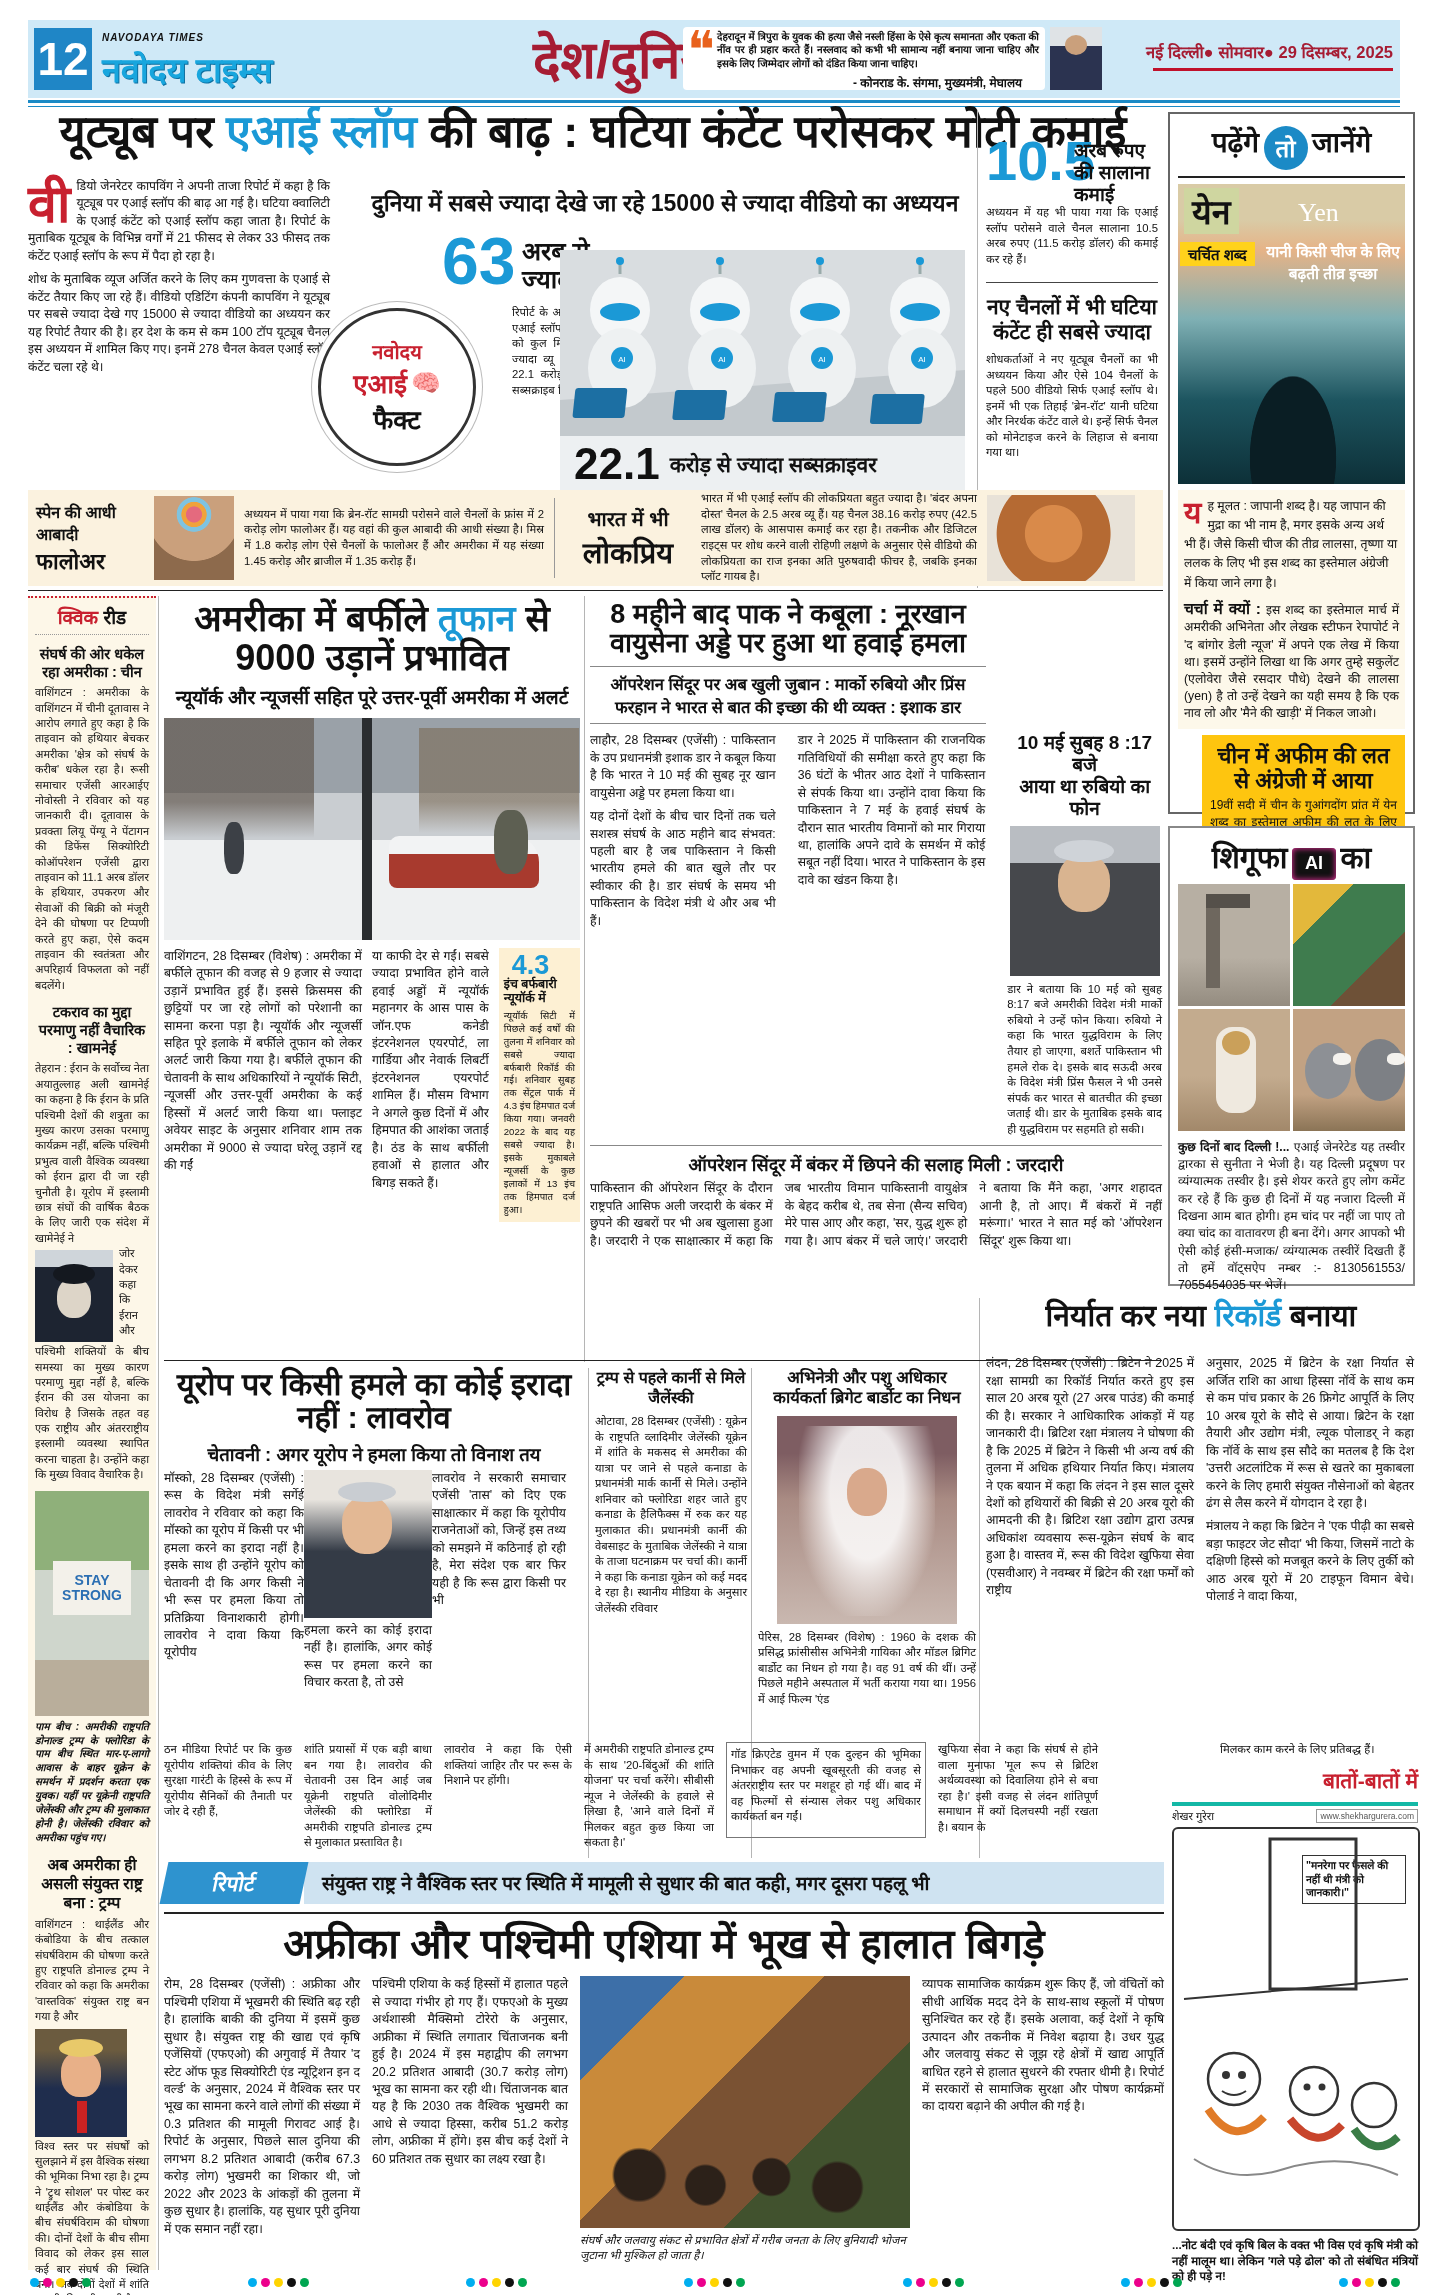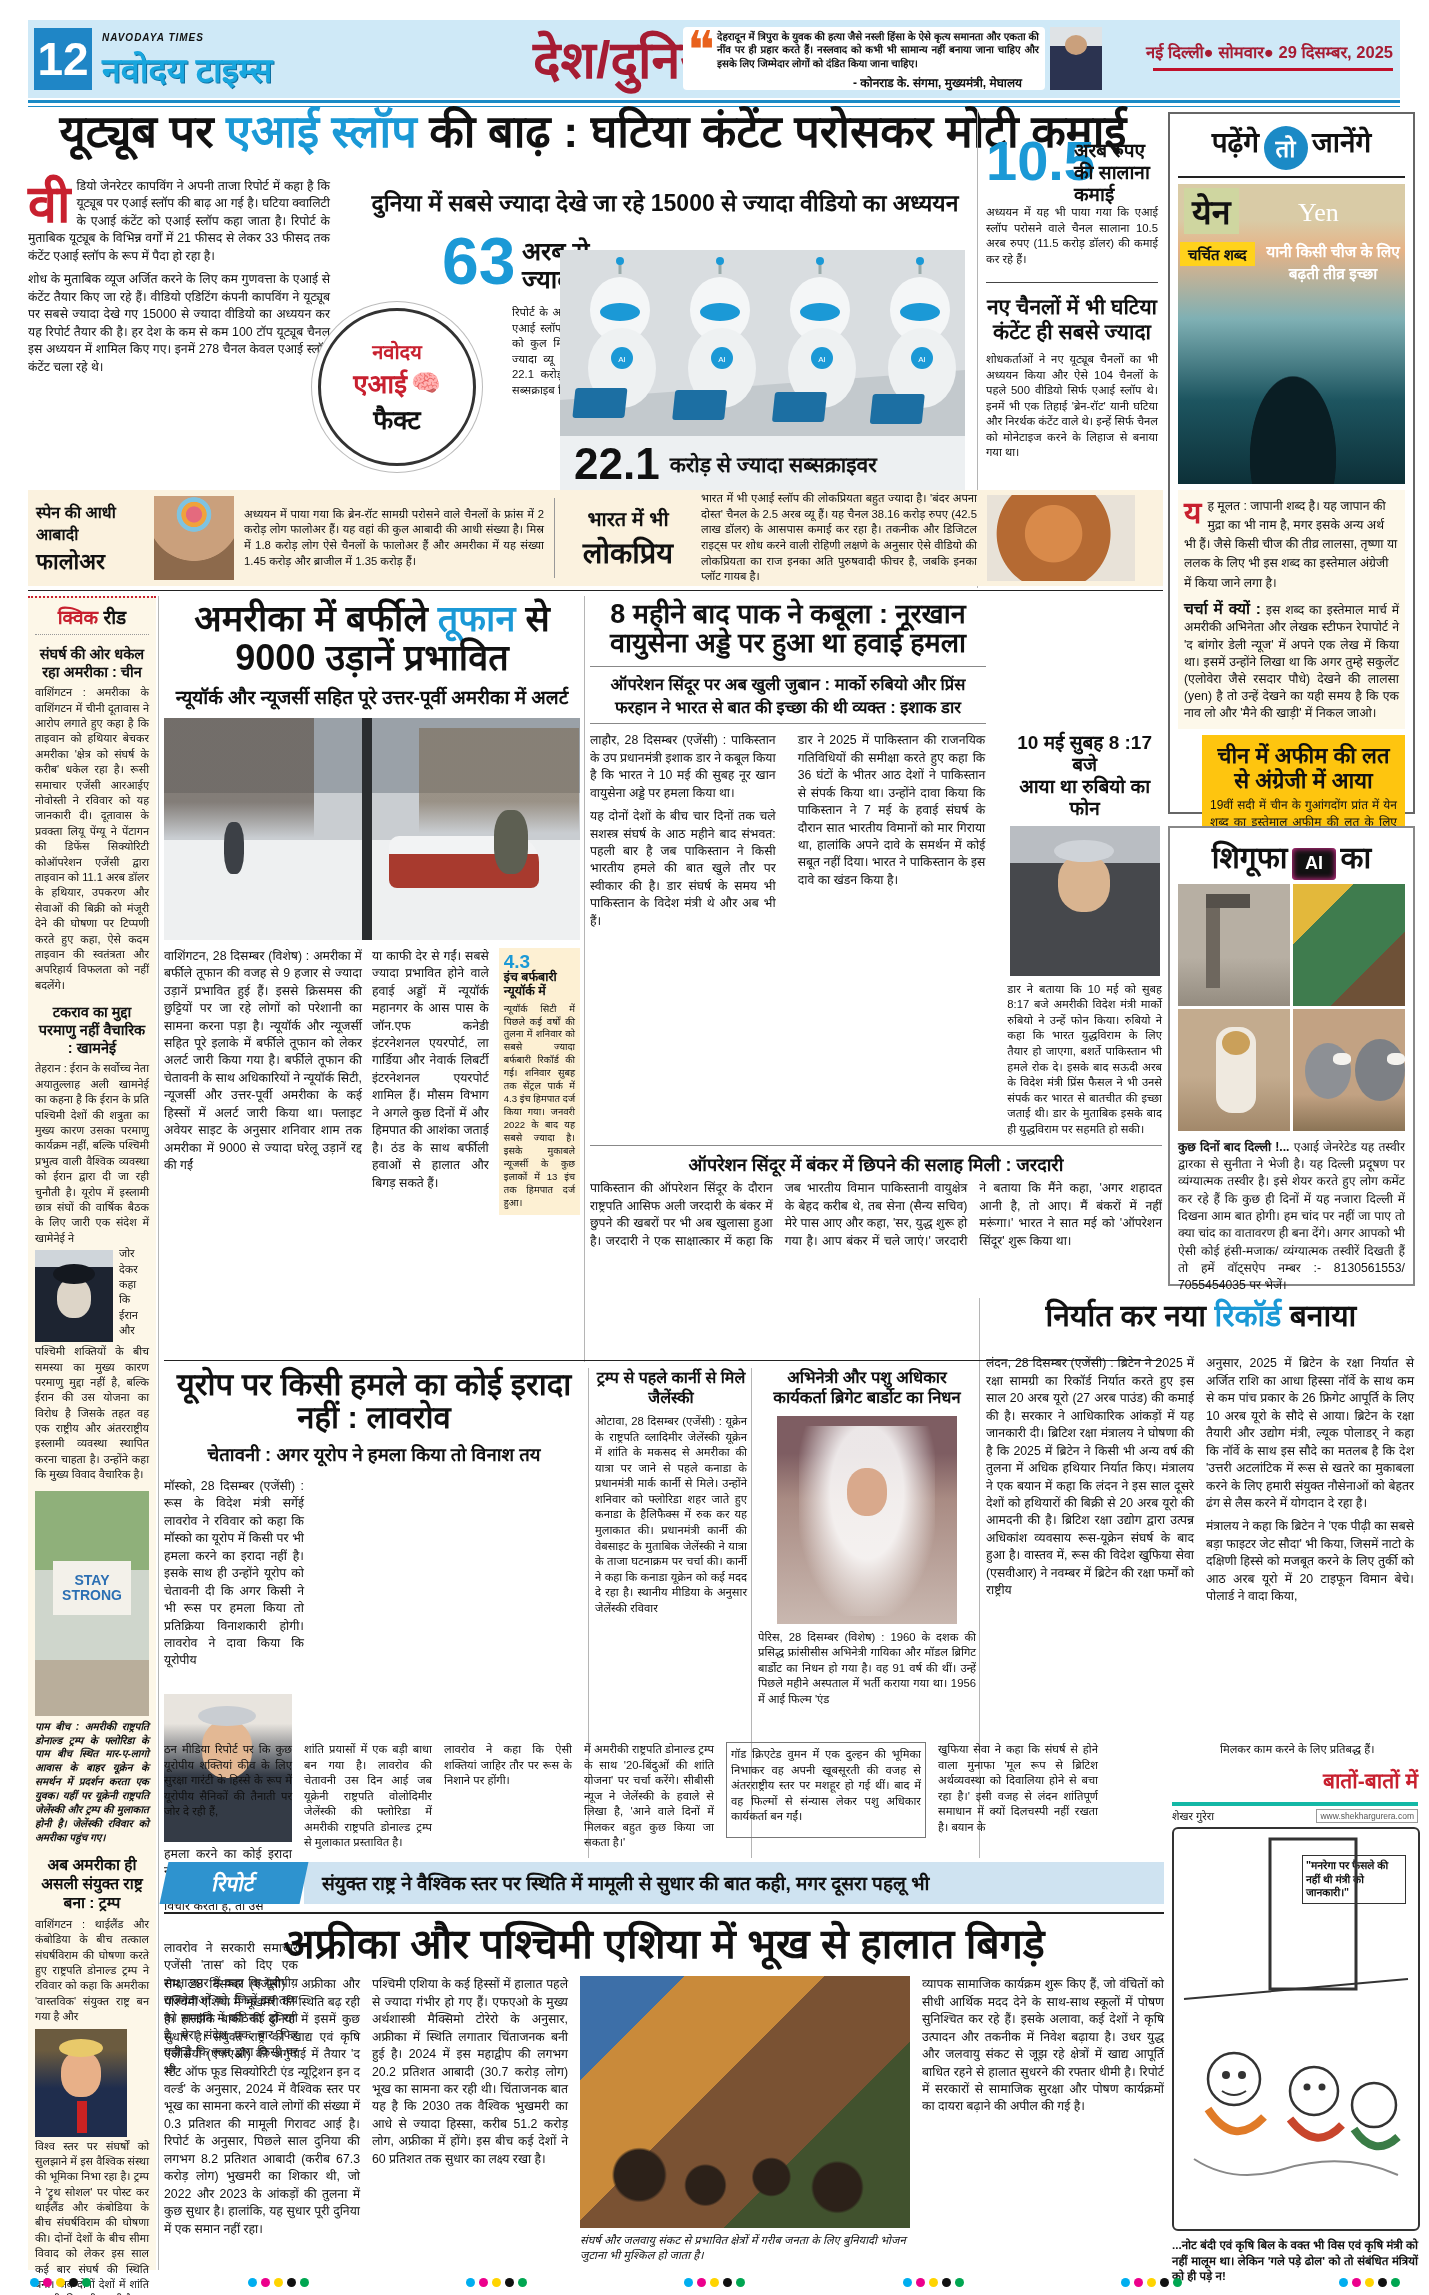--- a/index.html
+++ b/index.html
@@ -220,21 +220,21 @@
       <div class="abs" style="left:255px;top:10px;width:160px;height:105px;background:linear-gradient(180deg,#7a6a55 0 70%,transparent 100%);opacity:.6;"></div>
       <div class="abs" style="left:198px;top:0;width:10px;height:222px;background:#2a2d30;"></div>
       <div class="abs" style="left:225px;top:118px;width:150px;height:52px;border-radius:10px 26px 8px 8px;background:linear-gradient(180deg,#f2f3f4 0 35%,#a83a2e 35% 100%);"></div>
       <div class="abs" style="left:330px;top:92px;width:34px;height:64px;border-radius:40%;background:#5d5f52;"></div>
       <div class="abs" style="left:60px;top:104px;width:20px;height:52px;border-radius:40%;background:#3c4046;"></div>
     </div>
     <div style="display:flex;gap:10px;margin-top:8px;">
       <div class="body-txt j" style="width:200px;">वाशिंगटन, 28 दिसम्बर (विशेष) : अमरीका में बर्फीले तूफान की वजह से 9 हजार से ज्यादा उड़ानें प्रभावित हुई हैं। इससे क्रिसमस की छुट्टियों पर जा रहे लोगों को परेशानी का सामना करना पड़ा है। न्यूयॉर्क और न्यूजर्सी सहित पूरे इलाके में बर्फीले तूफान को लेकर अलर्ट जारी किया गया है। बर्फीले तूफान की चेतावनी के साथ अधिकारियों ने न्यूयॉर्क सिटी, न्यूजर्सी और उत्तर-पूर्वी अमरीका के कई हिस्सों में अलर्ट जारी किया था। फ्लाइट अवेयर साइट के अनुसार शनिवार शाम तक अमरीका में 9000 से ज्यादा घरेलू उड़ानें रद्द की गईं</div>
       <div class="body-txt j" style="width:118px;">या काफी देर से गईं। सबसे ज्यादा प्रभावित होने वाले हवाई अड्डों में न्यूयॉर्क महानगर के आस पास के जॉन.एफ कनेडी इंटरनेशनल एयरपोर्ट, ला गार्डिया और नेवार्क लिबर्टी इंटरनेशनल एयरपोर्ट शामिल हैं। मौसम विभाग ने अगले कुछ दिनों में और हिमपात की आशंका जताई है। ठंड के साथ बर्फीली हवाओं से हालात और बिगड़ सकते हैं।</div>
       <div class="statbox" style="width:82px;">
-        <div class="statnum" style="font-size:19px;">4.3</div>
+        <div class="statnum" style="font-size:27px;margin-left:8px;">4.3</div>
         <div class="b" style="font-size:12.5px;line-height:1.15;">इंच बर्फबारी न्यूयॉर्क में</div>
         <div class="j" style="font-size:9.6px;line-height:1.35;margin-top:4px;">न्यूयॉर्क सिटी में पिछले कई वर्षों की तुलना में शनिवार को सबसे ज्यादा बर्फबारी रिकॉर्ड की गई। शनिवार सुबह तक सेंट्रल पार्क में 4.3 इंच हिमपात दर्ज किया गया। जनवरी 2022 के बाद यह सबसे ज्यादा है। इसके मुकाबले न्यूजर्सी के कुछ इलाकों में 13 इंच तक हिमपात दर्ज हुआ।</div>
       </div>
     </div>
   </div>
 
   <div class="vr" style="left:584px;top:596px;height:766px;"></div>
   <div class="abs" style="left:590px;top:600px;width:572px;">
     <div class="h1 c" style="width:396px;font-size:27px;">8 महीने बाद पाक ने कबूला : नूरखान वायुसेना अड्डे पर हुआ था हवाई हमला</div>
     <div class="b c" style="width:396px;font-size:16.5px;margin-top:8px;border-top:1px solid #888;border-bottom:1px solid #888;padding:5px 0;">ऑपरेशन सिंदूर पर अब खुली जुबान : मार्को रुबियो और प्रिंस फरहान ने भारत से बात की इच्छा की थी व्यक्त : इशाक डार</div>
@@ -329,21 +329,21 @@
         <p class="body-txt j">अनुसार, 2025 में ब्रिटेन के रक्षा निर्यात से अर्जित राशि का आधा हिस्सा नॉर्वे के साथ कम से कम पांच प्रकार के 26 फ्रिगेट आपूर्ति के लिए 10 अरब यूरो के सौदे से आया। ब्रिटेन के रक्षा तैयारी और उद्योग मंत्री, ल्यूक पोलाडर् ने कहा कि नॉर्वे के साथ इस सौदे का मतलब है कि देश 'उत्तरी अटलांटिक में रूस से खतरे का मुकाबला करने के लिए हमारी संयुक्त नौसेनाओं को बेहतर ढंग से लैस करने में योगदान दे रहा है।</p>
         <p class="body-txt j">मंत्रालय ने कहा कि ब्रिटेन ने 'एक पीढ़ी का सबसे बड़ा फाइटर जेट सौदा' भी किया, जिसमें नाटो के दक्षिणी हिस्से को मजबूत करने के लिए तुर्की को आठ अरब यूरो में 20 टाइफून विमान बेचे। पोलार्ड ने वादा किया,</p>
       </div>
     </div>
   </div>
 
   <div class="hrule" style="left:164px;top:1360px;width:998px;background:#222;"></div>
   <div class="abs" style="left:164px;top:1368px;width:420px;">
     <div class="h1 c" style="font-size:31px;">यूरोप पर किसी हमले का कोई इरादा नहीं : लावरोव</div>
     <div class="b c" style="font-size:18.5px;margin-top:6px;">चेतावनी : अगर यूरोप ने हमला किया तो विनाश तय</div>
-    <div style="display:flex;gap:24px;margin-top:12px;flex-direction:column;">
+    <div style="display:flex;gap:0;margin-top:4px;">
       <div class="body-txt j" style="width:140px;">मॉस्को, 28 दिसम्बर (एजेंसी) : रूस के विदेश मंत्री सर्गेई लावरोव ने रविवार को कहा कि मॉस्को का यूरोप में किसी पर भी हमला करने का इरादा नहीं है। इसके साथ ही उन्होंने यूरोप को चेतावनी दी कि अगर किसी ने भी रूस पर हमला किया तो प्रतिक्रिया विनाशकारी होगी। लावरोव ने दावा किया कि यूरोपीय</div>
       <div style="width:128px;">
         <div class="ph" style="width:128px;height:148px;background:linear-gradient(180deg,#e8e4de 0 20%,#2e3razor 0,#343b46 55% 100%);background:linear-gradient(180deg,#e8e4de 0 20%,#343b46 55% 100%);">
           <div class="abs" style="left:38px;top:26px;width:50px;height:58px;border-radius:45%;background:#e3b894;"></div>
           <div class="abs" style="left:34px;top:12px;width:58px;height:20px;border-radius:50%;background:#c9cdd2;"></div>
         </div>
         <div class="body-txt j" style="margin-top:4px;">हमला करने का कोई इरादा नहीं है। हालांकि, अगर कोई रूस पर हमला करने का विचार करता है, तो उसे</div>
       </div>
       <div class="body-txt j" style="width:134px;">लावरोव ने सरकारी समाचार एजेंसी 'तास' को दिए एक साक्षात्कार में कहा कि यूरोपीय राजनेताओं को, जिन्हें इस तथ्य को समझने में कठिनाई हो रही है, मेरा संदेश एक बार फिर यही है कि रूस द्वारा किसी पर भी</div>
     </div>

